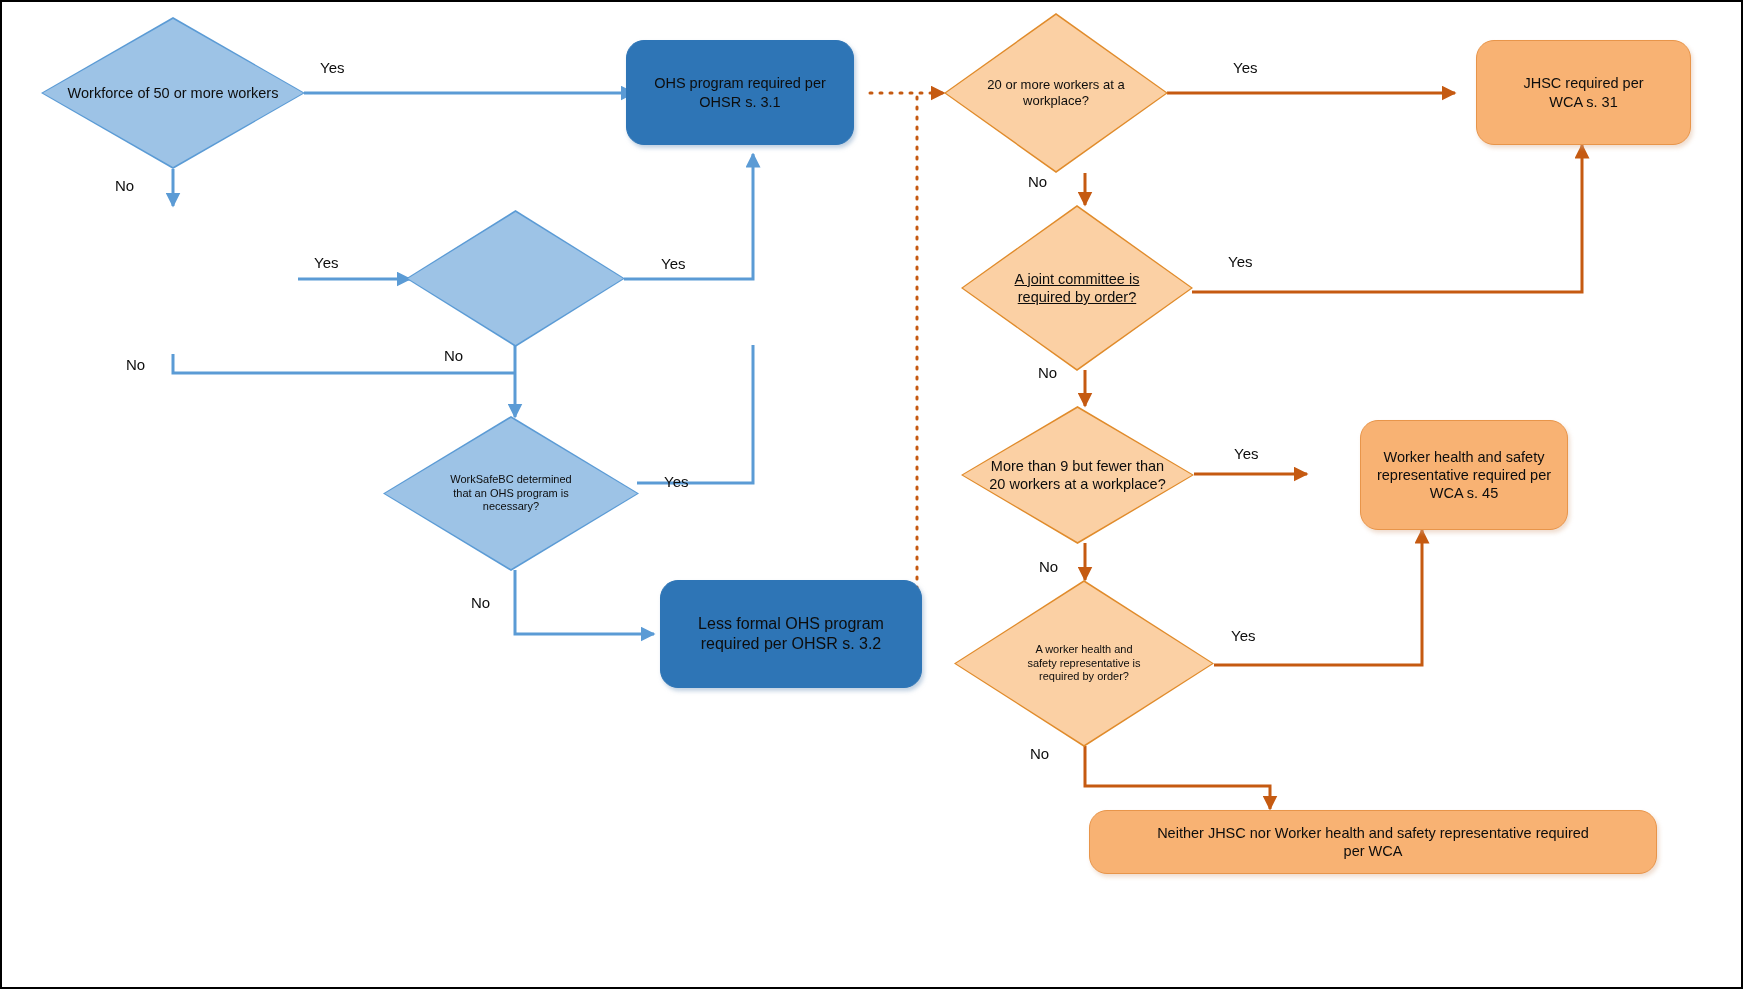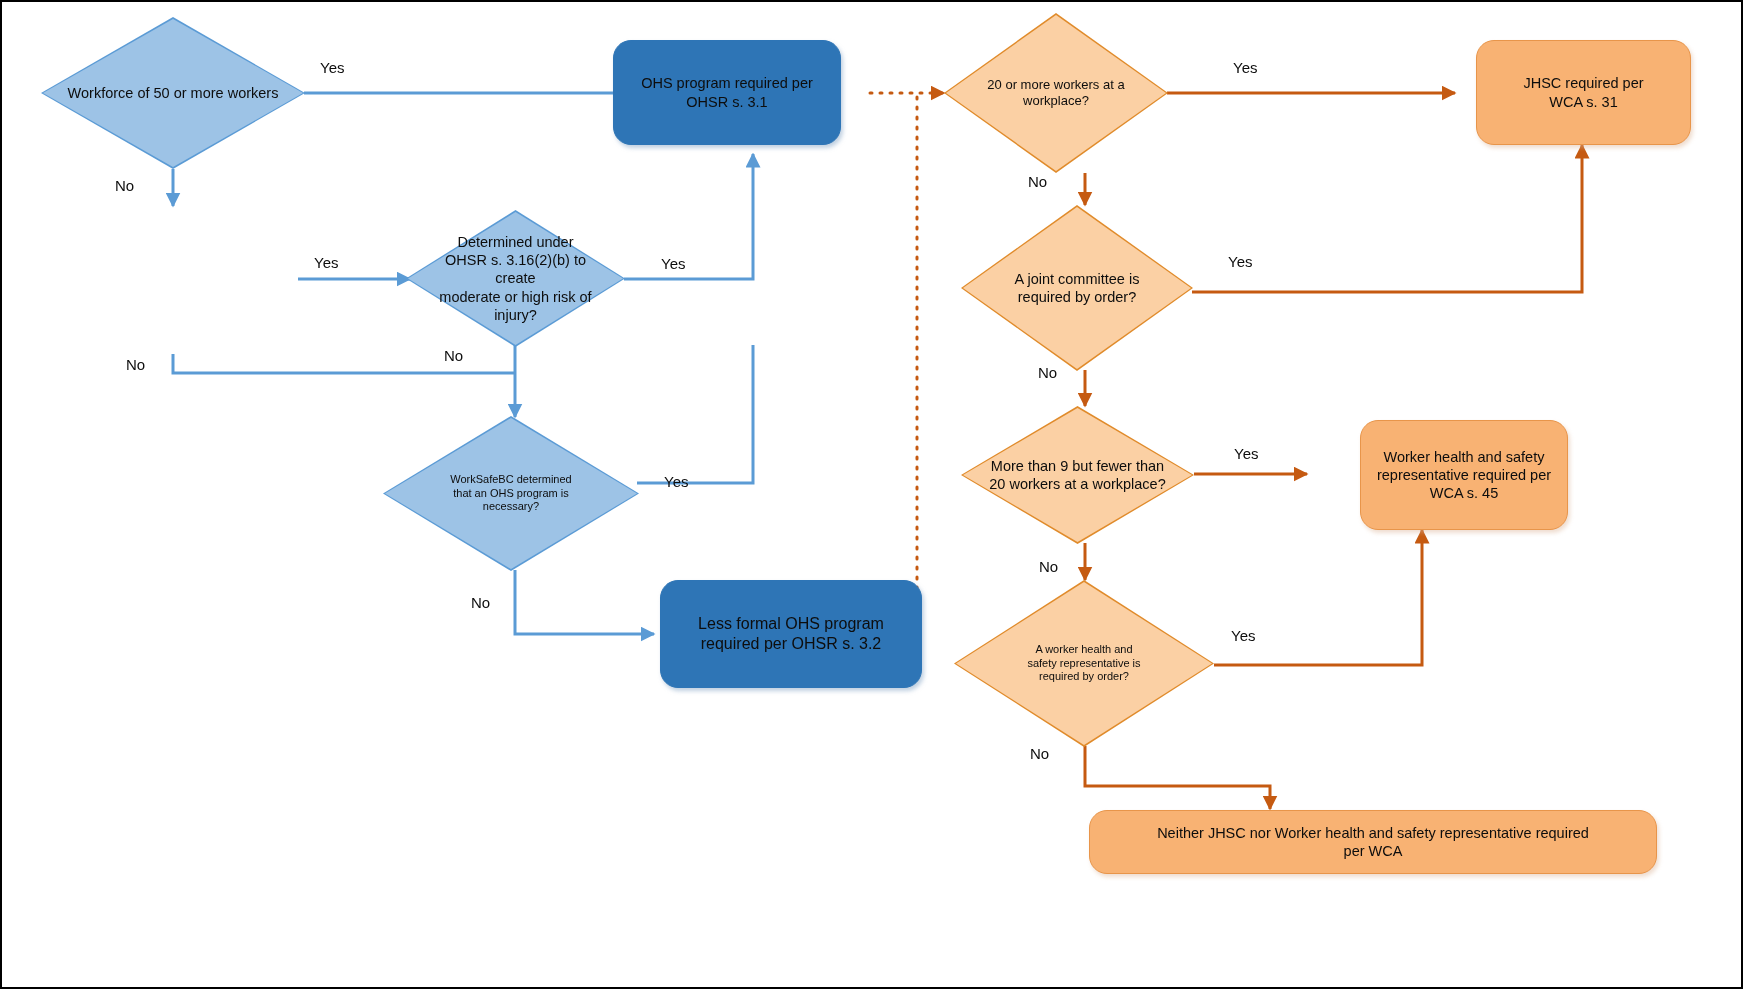--- a/index.html
+++ b/index.html
@@ -148,52 +148,48 @@
   <div class="node diamond blue" style="left:39px; top:15px; width:264px; height:152px; font-size:14.5px;">
     <div class="shape outline"></div>
     <div class="shape" style="left:2px; top:2px; right:2px; bottom:2px;"></div>
     <div class="txt">Workforce of 50 or more workers</div>
   </div>
 
 
   <div class="node diamond blue" style="left:404px; top:208px; width:219px; height:137px; font-size:14.5px;">
     <div class="shape outline"></div>
     <div class="shape" style="left:2px; top:2px; right:2px; bottom:2px;"></div>
-    <div class="txt" style="padding:0 28px;">Determined under
-OHSR s. 3.16(2)(b) to create
-moderate or high risk of
-injury?</div>
   </div>
 
   <div class="node diamond blue" style="left:381px; top:414px; width:256px; height:155px; font-size:11px;">
     <div class="shape outline"></div>
     <div class="shape" style="left:2px; top:2px; right:2px; bottom:2px;"></div>
     <div class="txt" style="padding:0 28px;">WorkSafeBC determined
 that an OHS program is
 necessary?</div>
   </div>
 
-  <div class="node proc blue" style="left:611px; top:38px; width:228px; height:105px; font-size:14.5px;">
+  <div class="node proc blue" style="left:624px; top:38px; width:228px; height:105px; font-size:14.5px;">
     <div class="txt">OHS program required per
 OHSR s. 3.1</div>
   </div>
 
   <div class="node proc blue" style="left:658px; top:578px; width:262px; height:108px; font-size:16px;">
     <div class="txt">Less formal OHS program
 required per OHSR s. 3.2</div>
   </div>
 
   <div class="node diamond orange" style="left:942px; top:11px; width:224px; height:160px; font-size:13px;">
     <div class="shape outline"></div>
     <div class="shape" style="left:2px; top:2px; right:2px; bottom:2px;"></div>
     <div class="txt" style="padding:0 22px;">20 or more workers at a
 workplace?</div>
   </div>
 
-  <div class="node diamond orange" style="left:959px; top:203px; width:232px; height:166px; font-size:14.5px;">
+  <div class="node diamond orange" style="left:959px; top:203px; width:232px; height:166px; font-size:14.5px;text-decoration:underline;">
     <div class="shape outline"></div>
     <div class="shape" style="left:2px; top:2px; right:2px; bottom:2px;"></div>
     <div class="txt" style="padding:0 26px;">A joint committee is
 required by order?</div>
   </div>
 
   <div class="node diamond orange" style="left:959px; top:404px; width:233px; height:138px; font-size:14.5px;">
     <div class="shape outline"></div>
     <div class="shape" style="left:2px; top:2px; right:2px; bottom:2px;"></div>
     <div class="txt" style="padding:0 14px;">More than 9 but fewer than

